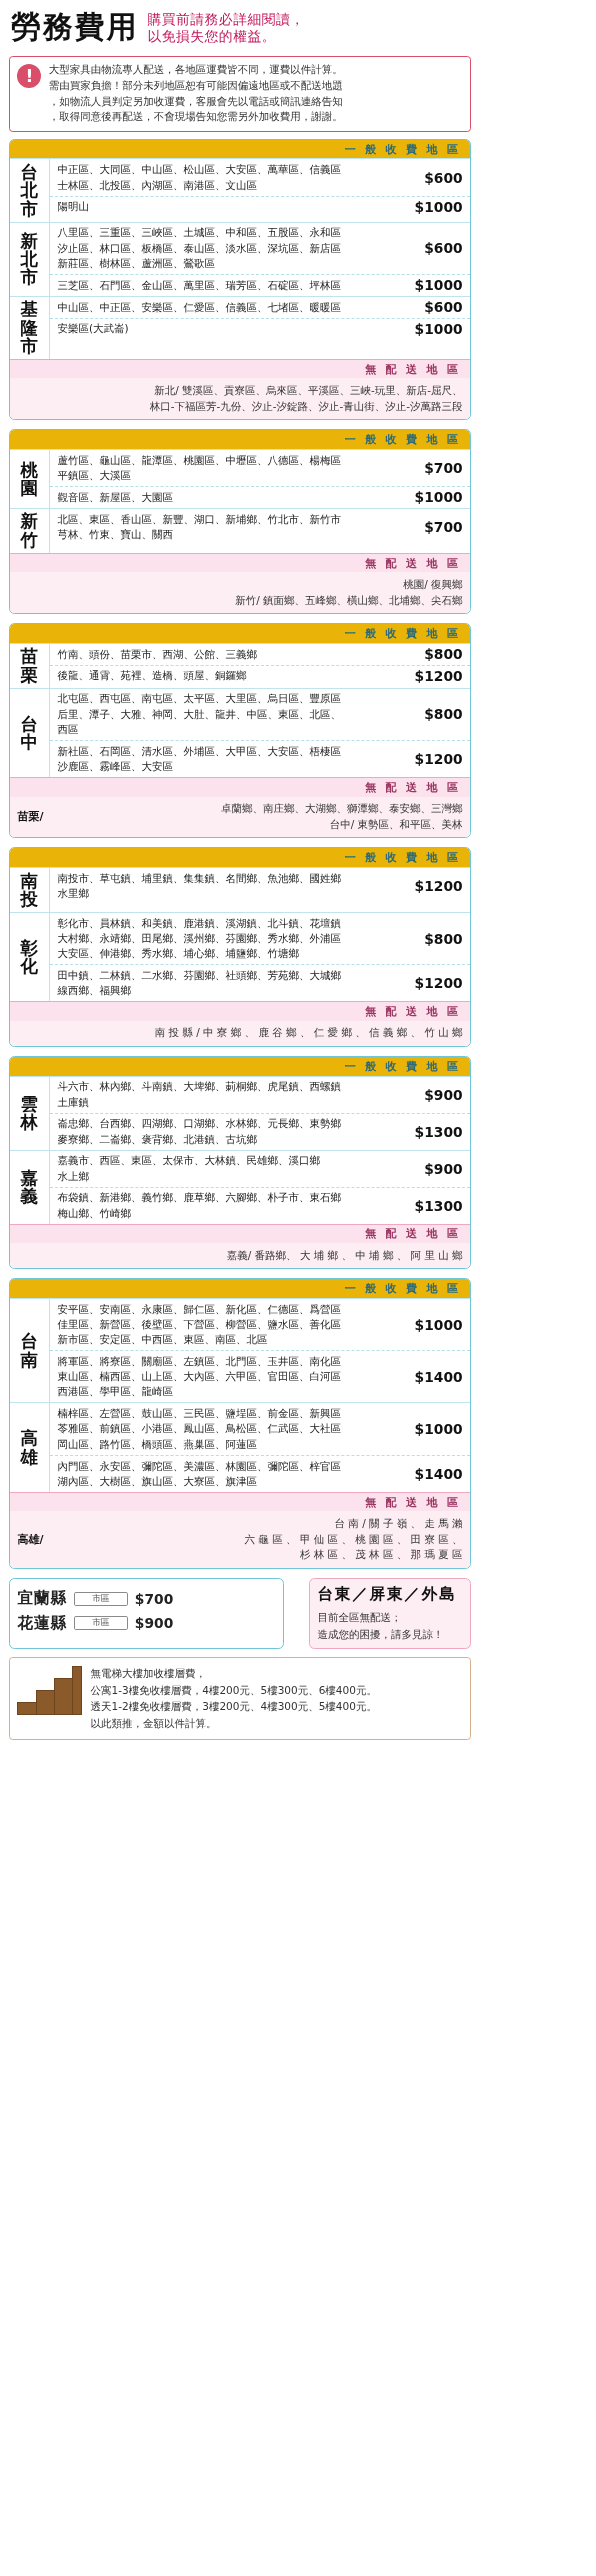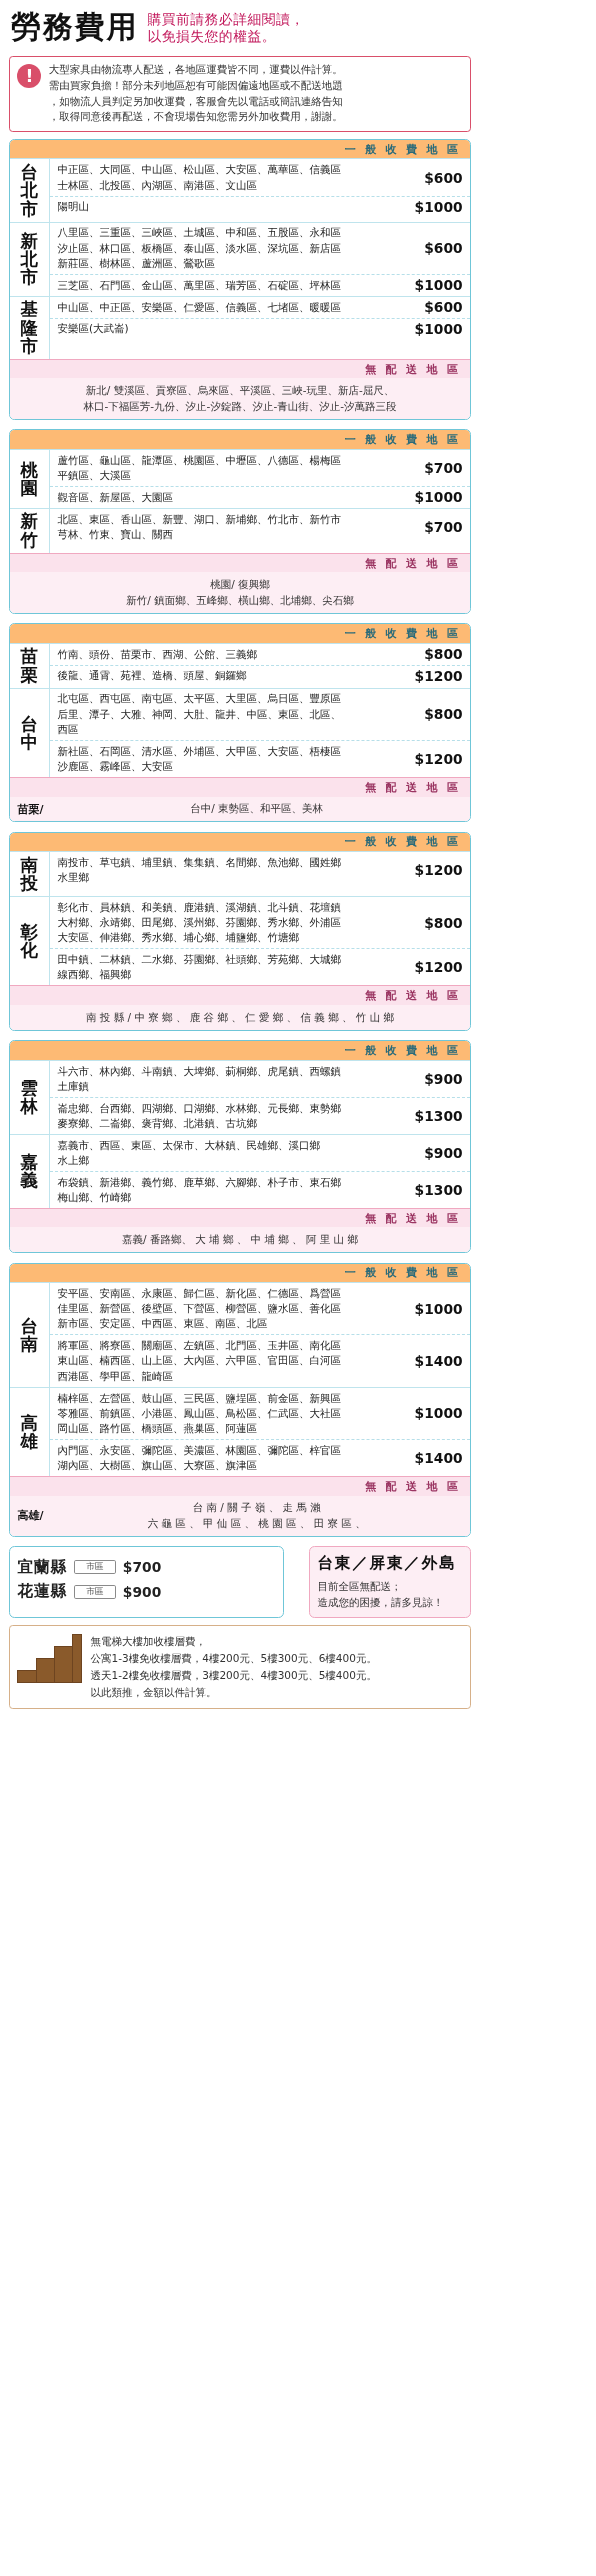--- a/index.html
+++ b/index.html
@@ -68,21 +68,21 @@
     background: #fff;
   }
 
   .band {
     text-align: right;
     font-size: 11px;
     font-weight: bold;
     letter-spacing: 2.8px;
     padding: 1.8px 9.2px 1.8px 0;
     color: #2b6b7a;
-    background: #fdba74;
+    background: #eab308;
   }
 
   .rowgroup { display: flex; border-top: 0.9px solid #bfe4ed; }
   .rowgroup:first-of-type { border-top: none; }
 
   .region-label {
     flex: 0 0 40px;
     display: flex; align-items: center; justify-content: center;
     font-size: 17.4px; font-weight: bold;
     letter-spacing: 0.9px;
@@ -140,39 +140,39 @@
     flex: 0 0 auto;
     font-size: 11px; font-weight: bold;
     color: #111; padding-right: 7.3px;
     white-space: nowrap;
   }
   .nodel-text {
     flex: 1 1 auto;
     font-size: 10.5px;
     line-height: 1.5;
     color: #333;
-    text-align: center;
+    text-align: right;
   }
   .nodel-text div { white-space: nowrap; }
 
   
   .bottom-row { display: flex; gap: 25px; margin: 0 1.8px 7.3px 1.8px; }
   .bottom-left {
     flex: 0 0 275px;
     border: 1.8px solid #6fc6d8;
     border-radius: 5.5px;
     padding: 5.5px 7.3px;
   }
   .b-line { display: flex; align-items: center; margin: 3.7px 0; }
   .b-county { font-size: 15.6px; font-weight: bold; letter-spacing: 0.9px; }
   .b-tag {
     font-size: 8.7px;
     border: 0.9px solid #8a8a8a;
     border-radius: 1.8px;
-    padding: 0 11px;
+    padding: 0 17px;
     margin: 0 7.3px;
     color: #555;
     white-space: nowrap;
   }
   .b-price { font-size: 13.8px; font-weight: bold; }
   .bottom-right {
     flex: 1 1 auto;
     border: 1.8px solid #f0a8c0;
     border-radius: 5.5px;
     background: #fdeef4;
@@ -364,20 +364,21 @@
               <div class="areas" style="white-space: pre-line;">新社區、石岡區、清水區、外埔區、大甲區、大安區、梧棲區
 沙鹿區、霧峰區、大安區</div>
               <div class="price">$1200</div>
             </div>
           </div>
         </div>
         <div class="nodel-band">無 配 送 地 區</div>
         <div class="nodel-body">
           <div class="nodel-label">苗栗/</div>
           <div class="nodel-text">
+            <div>卓蘭鄉、南庄鄉、大湖鄉、獅潭鄉、泰安鄉、三灣鄉</div>
             <div>台中/  東勢區、和平區、美林</div>
           </div>
         </div>
       </div>
       <div class="block">
         <div class="band">一 般 收 費 地 區</div>
         <div class="rowgroup">
           <div class="region-label">
             <span style="white-space: pre-line;">南
 投</span>
@@ -501,20 +502,21 @@
               <div class="price">$1400</div>
             </div>
           </div>
         </div>
         <div class="nodel-band">無 配 送 地 區</div>
         <div class="nodel-body">
           <div class="nodel-label">高雄/</div>
           <div class="nodel-text">
             <div>台 南 /  關 子 嶺 、 走 馬 瀨</div>
             <div>六 龜 區 、 甲 仙 區 、 桃 園 區 、 田 寮 區 、</div>
+            <div>杉 林 區 、 茂 林 區 、 那 瑪 夏 區</div>
           </div>
         </div>
       </div>
     </div>
 
   <div class="bottom-row">
     <div class="bottom-left">
       <div class="b-line">
         <span class="b-county">宜蘭縣</span>
         <span class="b-tag">市區</span>

